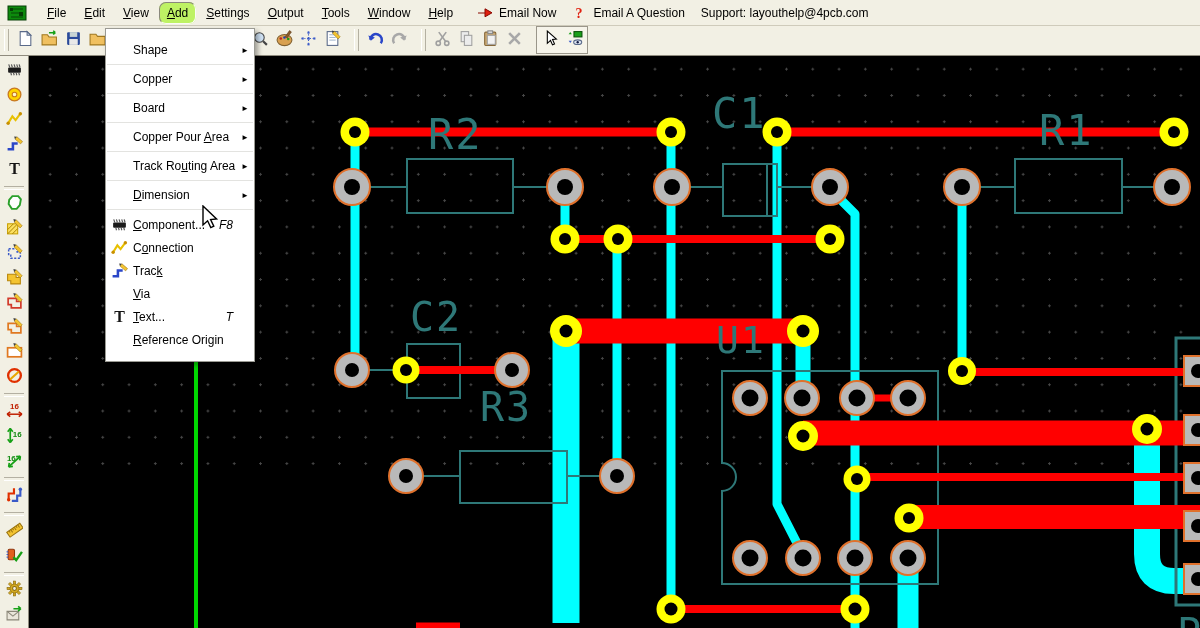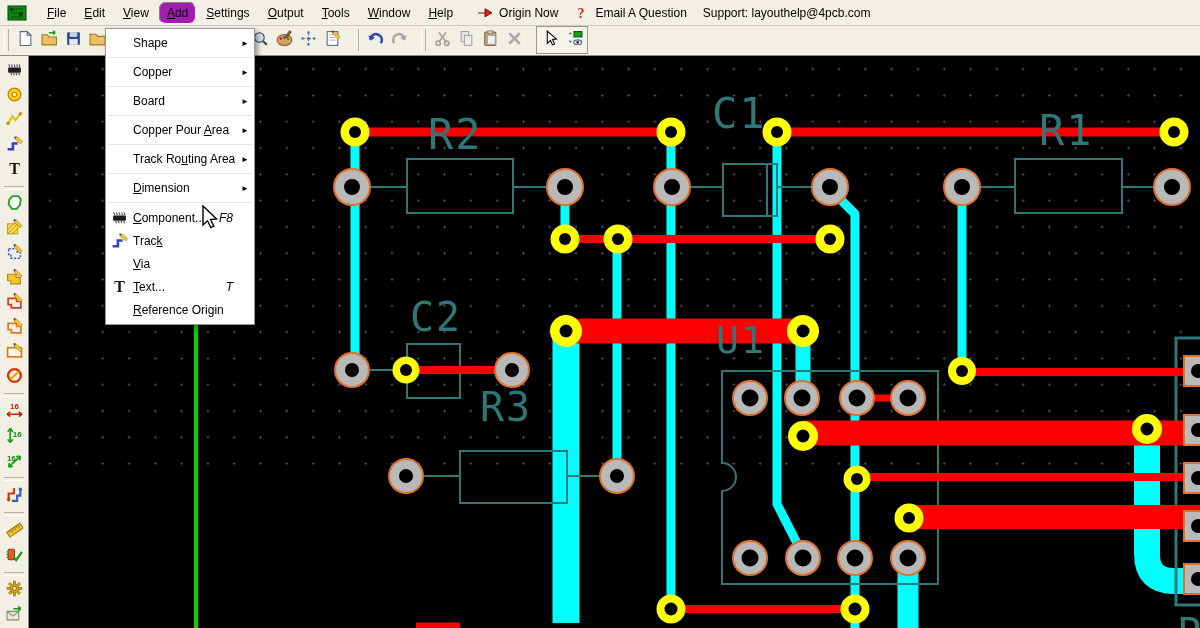--- a/index.html
+++ b/index.html
@@ -3,21 +3,21 @@
 <meta charset="utf-8">
 <style>
   html,body{margin:0;padding:0;}
   body{width:1200px;height:628px;position:relative;overflow:hidden;background:#000;
        font-family:"Liberation Sans",sans-serif;-webkit-font-smoothing:antialiased;}
   
   .menubar{position:absolute;left:0;top:0;width:1200px;height:25px;background:#f2f0e4;
            border-bottom:1px solid #cfcbbb;display:flex;align-items:center;font-size:12px;color:#000;z-index:30;}
   .appicon{width:22px;height:17px;margin:0 10px 0 6px;display:grid;place-items:center;}
   .mb-item{padding:3px 7px;margin:0 1px;border:1px solid transparent;white-space:nowrap;}
-  .mb-item.active{background:#a21caf;border-color:#8a887c #fbfaf6 #fbfaf6 #8a887c;border-radius:7px;}
+  .mb-item.active{background:#bef264;border-color:#8a887c #fbfaf6 #fbfaf6 #8a887c;border-radius:7px;}
   .mb-extra{display:flex;align-items:center;margin-left:14px;white-space:nowrap;}
   .mb-extra .x-ico{width:18px;height:16px;margin-right:5px;display:grid;place-items:center;}
   .mb-support{margin-left:16px;white-space:nowrap;}
   
   .toolbar{position:absolute;left:0;top:25px;width:1200px;height:30px;background:#f2f0e4;
            border-bottom:1px solid #8f8b7e;display:flex;align-items:center;z-index:20;}
   .tb-grip{width:3px;height:22px;border-left:1px solid #fff;border-right:1px solid #b4b0a2;margin:0 4px;}
   .tb-group{display:flex;align-items:center;}
   .tb-btn{width:24px;height:24px;display:grid;place-items:center;}
   .tb-box{display:flex;border:1px solid #9a968a;background:#f6f4ea;padding:1px;margin-left:10px;}
@@ -27,21 +27,21 @@
            padding-top:3px;box-sizing:border-box;z-index:20;}
   .sb-btn{width:24px;height:23px;display:grid;place-items:center;margin:1px 0;}
   .sb-sep{width:20px;height:2px;border-top:1px solid #b4b0a2;border-bottom:1px solid #fff;margin:3px 0;}
   
   .canvas{position:absolute;left:29px;top:56px;width:1171px;height:420px;background:#000;
           background-image:radial-gradient(circle,#474747 1px,transparent 1.35px);
           background-size:26.3px 26.3px;background-position:8px 0px;}
   .canvas svg{position:absolute;left:0;top:0;}
   
   .menu{position:absolute;left:105px;top:28px;width:148px;background:#fff;border:1px solid #9a9a93;
-        box-shadow:3px 3px 5px rgba(0,0,0,.35);padding:3px 0;z-index:40;font-size:12px;color:#000;}
+        box-shadow:3px 3px 5px rgba(0,0,0,.35);padding:10px 0;z-index:40;font-size:12px;color:#000;}
   .mi{display:flex;align-items:center;height:23px;}
   .mi.mi-top{height:22px;}
   .mi .ico{width:27px;display:grid;place-items:center;flex:0 0 27px;}
   .mi .lab{flex:1;white-space:nowrap;}
   .mi .sc{margin-right:2px;font-style:italic;}
   .mi .arrow{width:14px;text-align:right;padding-right:5px;font-size:8px;}
   .msep{height:1px;background:#e3e3e0;margin:3px 1px;}
   .cursor-overlay{position:absolute;left:200px;top:205px;z-index:60;}
   u{text-underline-offset:1px;}
 </style>
@@ -63,21 +63,21 @@
         </g>
       </svg>
     </span>
   <span id="mb-items"><span class="mb-item"><u>F</u>ile</span><span class="mb-item"><u>E</u>dit</span><span class="mb-item"><u>V</u>iew</span><span class="mb-item active"><u>A</u>dd</span><span class="mb-item"><u>S</u>ettings</span><span class="mb-item"><u>O</u>utput</span><span class="mb-item"><u>T</u>ools</span><span class="mb-item"><u>W</u>indow</span><span class="mb-item"><u>H</u>elp</span></span>
   <span class="mb-extra">
     <span class="x-ico">
         <svg width="18" height="16" viewBox="0 0 16 16">
           <path d="M1,8.2 L8,8.2 L8,4 L15,8 L8,12 L8,8.2" fill="#e02010" stroke="#8a0800" stroke-width="1" transform="translate(0,-0.2)"></path>
         </svg>
       </span>
-    <span>Origin Now</span>
+    <span>Email Now</span>
   </span>
   <span class="mb-extra">
     <span class="x-ico">
         <svg width="14" height="16" viewBox="0 0 16 16">
           <text x="8" y="13.5" font-size="16" font-weight="bold" text-anchor="middle" fill="#e02010" font-family="'Liberation Serif',serif">?</text>
         </svg>
       </span>
     <span>Email A Question</span>
   </span>
   <span class="mb-support">Support: layouthelp@4pcb.com</span>
@@ -637,20 +637,31 @@
           </g>
         </svg>
       </span>
       <span class="lab"><u>C</u>omponent...</span>
       <span class="sc">F8</span>
       <span class="arrow"></span>
     </div>
     <div class="mi">
       <span class="ico">
         <svg width="17" height="17" viewBox="0 0 16 16">
+          <polyline points="2,12.5 6,6 9,9.5 13.5,3.5" fill="none" stroke="#e8c000" stroke-width="2"></polyline>
+          <circle cx="2" cy="12.5" r="1.6" fill="#c89000"></circle>
+          <circle cx="13.5" cy="3.5" r="1.6" fill="#c89000"></circle>
+        </svg>
+      </span>
+      <span class="lab">C<u>o</u>nnection</span>
+      <span class="arrow"></span>
+    </div>
+    <div class="mi">
+      <span class="ico">
+        <svg width="17" height="17" viewBox="0 0 16 16">
           <polyline points="1.5,13.5 6.5,13.5 6.5,8 11,8" fill="none" stroke="#2a46c8" stroke-width="2.4"></polyline>
           <g transform="rotate(40 12 5)">
             <rect x="8.5" y="3.6" width="7" height="2.8" fill="#f4c430" stroke="#9a7410" stroke-width="0.5"></rect>
             <polygon points="8.5,3.6 6.4,5 8.5,6.4" fill="#404040"></polygon>
           </g>
         </svg>
       </span>
       <span class="lab">Trac<u>k</u></span>
       <span class="arrow"></span>
     </div>

